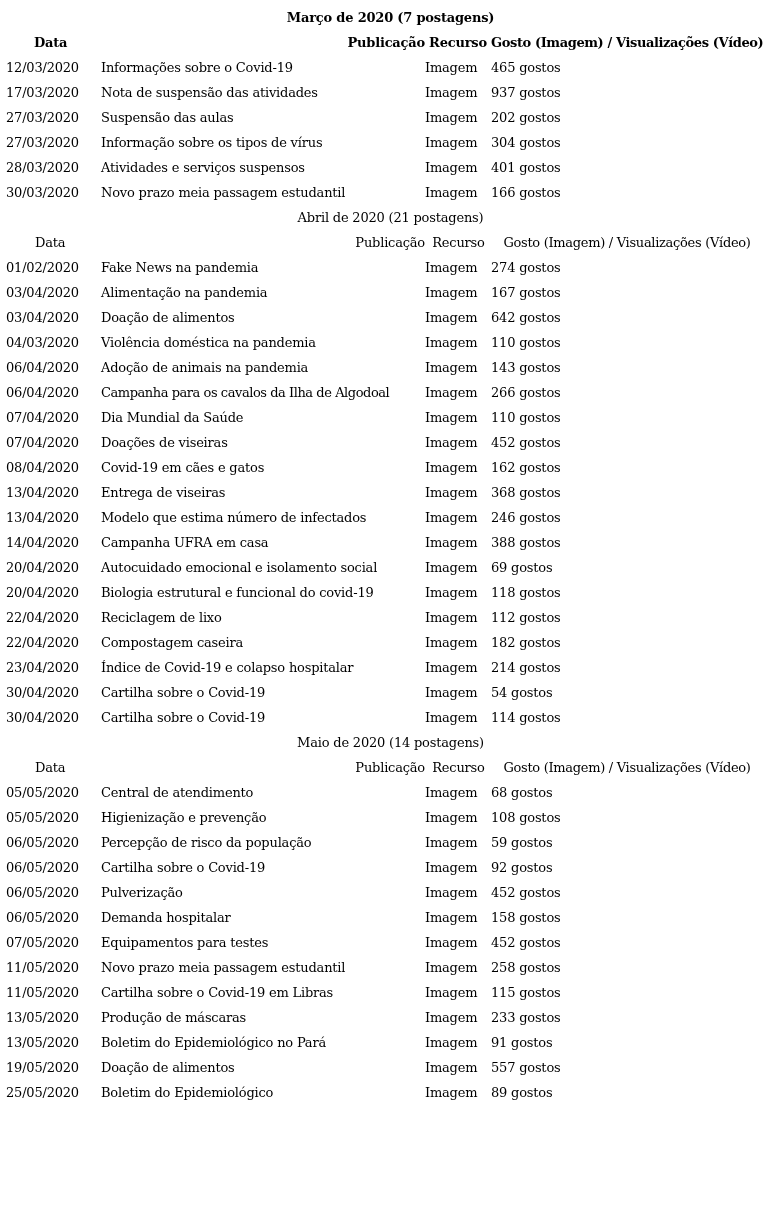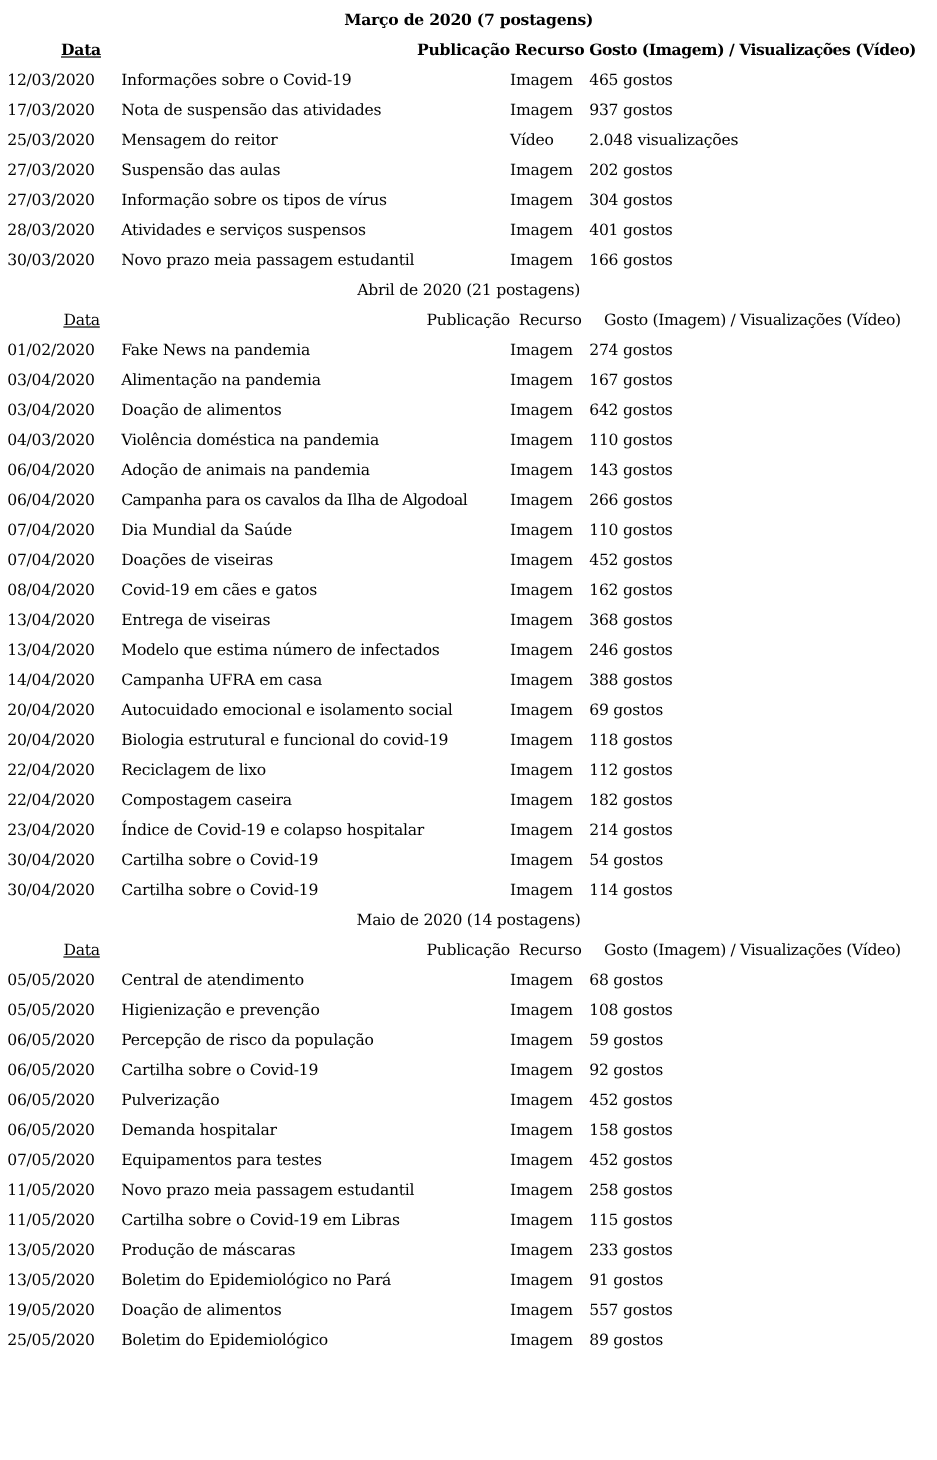--- a/index.html
+++ b/index.html
@@ -35,21 +35,21 @@
     }
     col.c-date { width: 101px; }
     col.c-pub  { width: 324px; }
     col.c-rec  { width: 66px; }
     col.c-gos  { width: 290px; }
 
     td.date { padding-left: 6px !important; }
     td.title-cell { text-align: center; }
     .bold td { font-weight: bold; }
     .bold td.hdr-gosto { text-align: left; letter-spacing: -0.4px; }
-    td.hdr-data { text-align: center; padding-left: 34px !important; text-decoration: underline; }
+    td.hdr-data { text-align: left; padding-left: 34px !important; }
     td.hdr-pub  { text-align: right; }
     td.hdr-rec  { text-align: center; }
     td.hdr-gosto { text-align: center; padding-right: 18px !important; }
     .normal td.hdr-gosto { letter-spacing: -0.3px; }
     .normal td.hdr-data { padding-left: 35px !important; }
     .normal td.hdr-rec { padding-left: 1px !important; }
   </style>
 </head>
 <body>
 
@@ -78,26 +78,20 @@
           <td>Imagem</td>
           <td>465 gostos</td>
         </tr>
       <tr>
           <td class="date">17/03/2020</td>
           <td>Nota de suspensão das atividades</td>
           <td>Imagem</td>
           <td>937 gostos</td>
         </tr>
       <tr>
-          <td class="date">25/03/2020</td>
-          <td>Mensagem do reitor</td>
-          <td>Vídeo</td>
-          <td>2.048 visualizações</td>
-        </tr>
-      <tr>
           <td class="date">27/03/2020</td>
           <td>Suspensão das aulas</td>
           <td>Imagem</td>
           <td>202 gostos</td>
         </tr>
       <tr>
           <td class="date">27/03/2020</td>
           <td>Informação sobre os tipos de vírus</td>
           <td>Imagem</td>
           <td>304 gostos</td>

